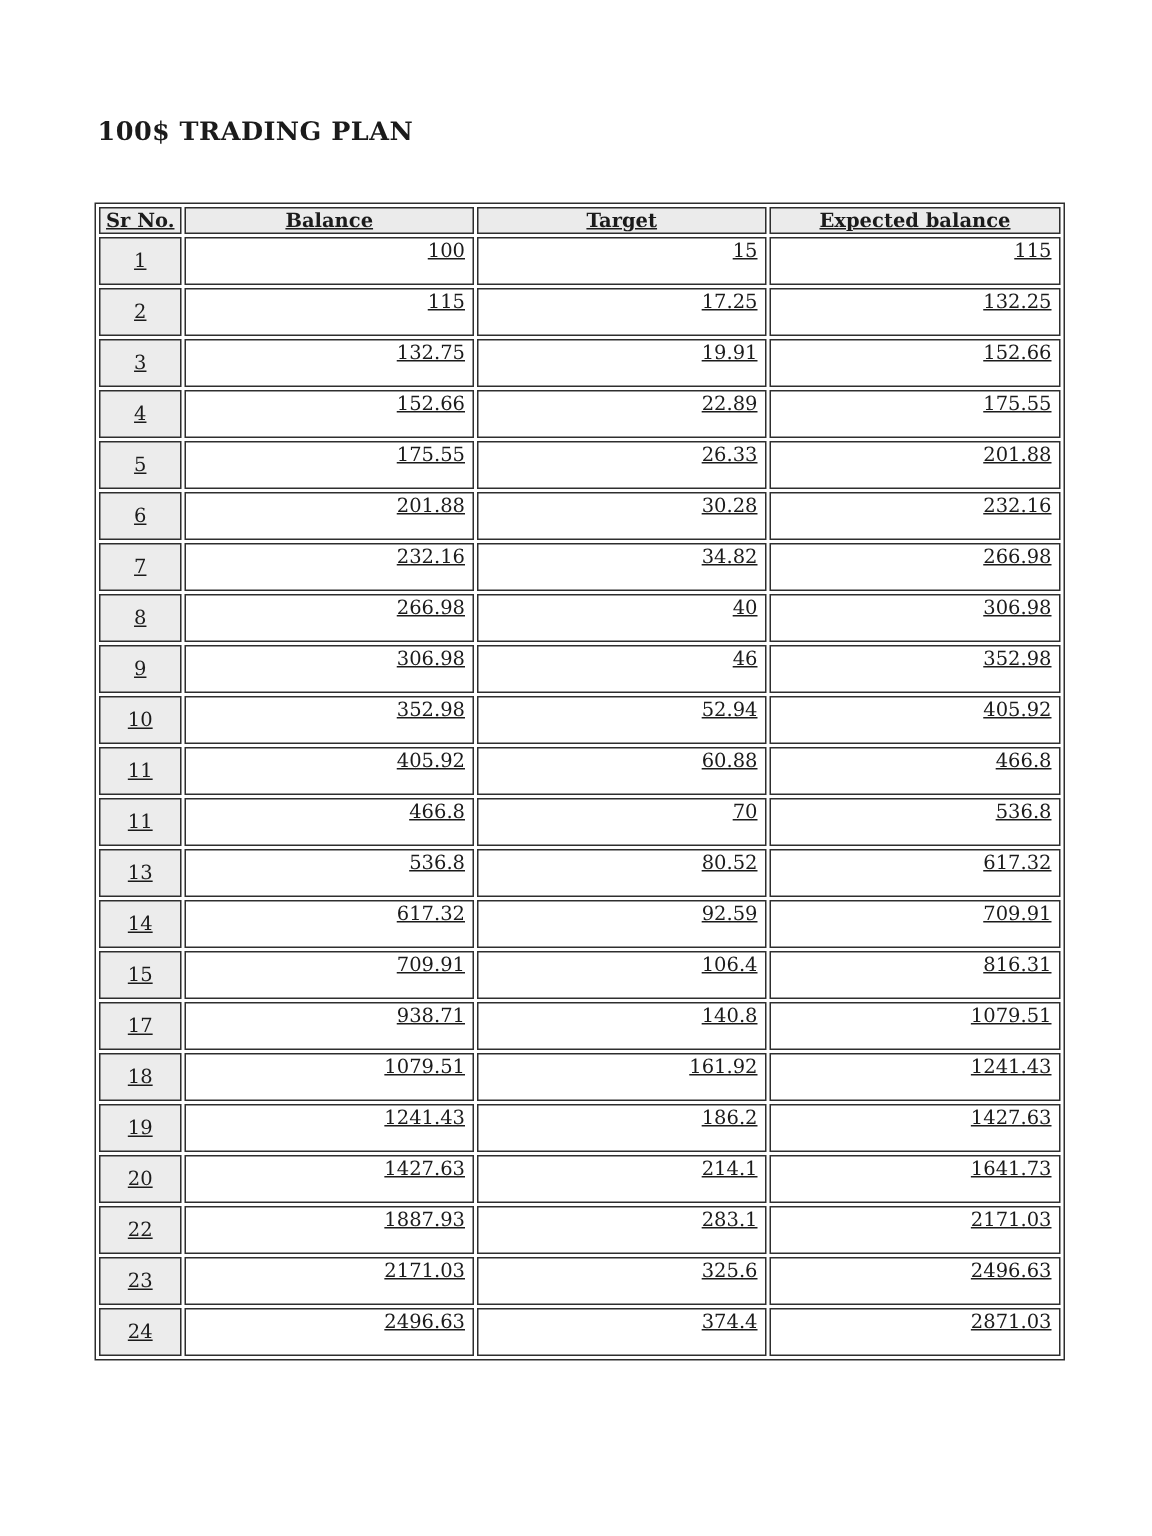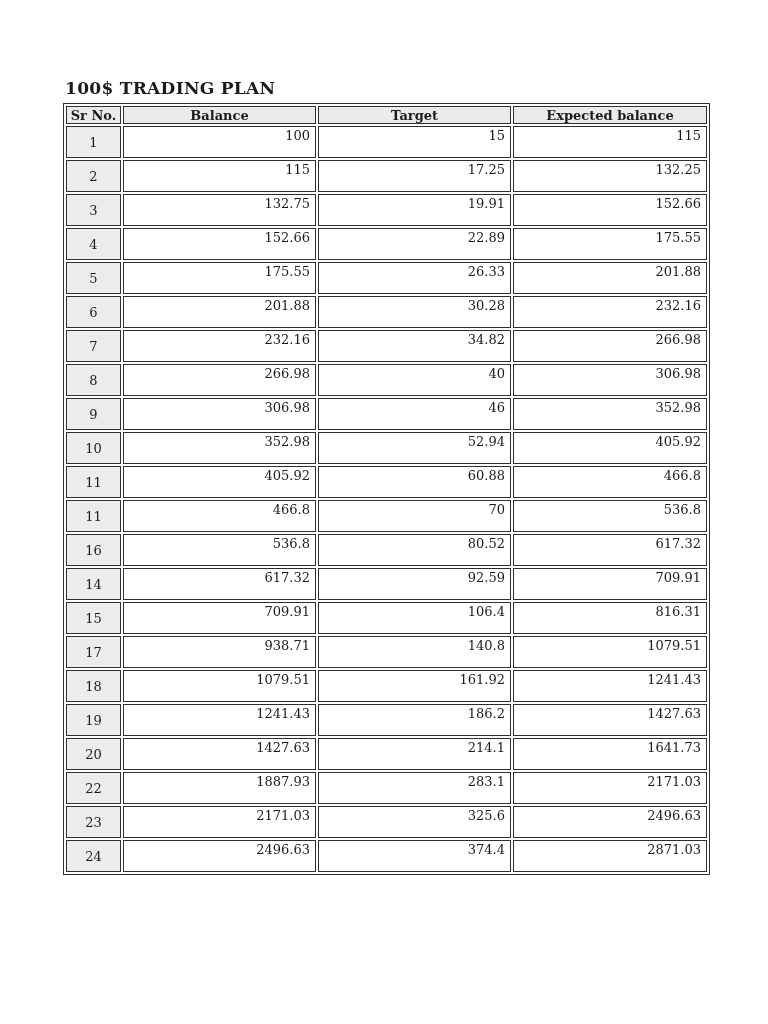--- a/index.html
+++ b/index.html
@@ -21,26 +21,27 @@
     left: 65px;
     top: 78px;
     font-size: 17px;
     font-weight: bold;
     letter-spacing: 0.3px;
     white-space: nowrap;
   }
   table.plan {
     position: absolute;
     left: 63px;
-    top: 103px;
+    top: 135px;
     border-collapse: separate;
     border-spacing: 2px;
     table-layout: fixed;
     border: 1px solid #2e2e2e;
     background: #ffffff;
+    text-decoration: underline;
   }
   table.plan th, table.plan td {
     border: 1px solid #2e2e2e;
     box-sizing: border-box;
     font-size: 13px;
     overflow: hidden;
   }
   table.plan th {
     height: 18px;
     background: #ebebeb;
@@ -168,21 +169,21 @@
     </tr>
 
     <tr>
       <td class="sr">11</td>
       <td>466.8</td>
       <td>70</td>
       <td>536.8</td>
     </tr>
 
     <tr>
-      <td class="sr">16</td>
+      <td class="sr">13</td>
       <td>536.8</td>
       <td>80.52</td>
       <td>617.32</td>
     </tr>
 
     <tr>
       <td class="sr">14</td>
       <td>617.32</td>
       <td>92.59</td>
       <td>709.91</td>

